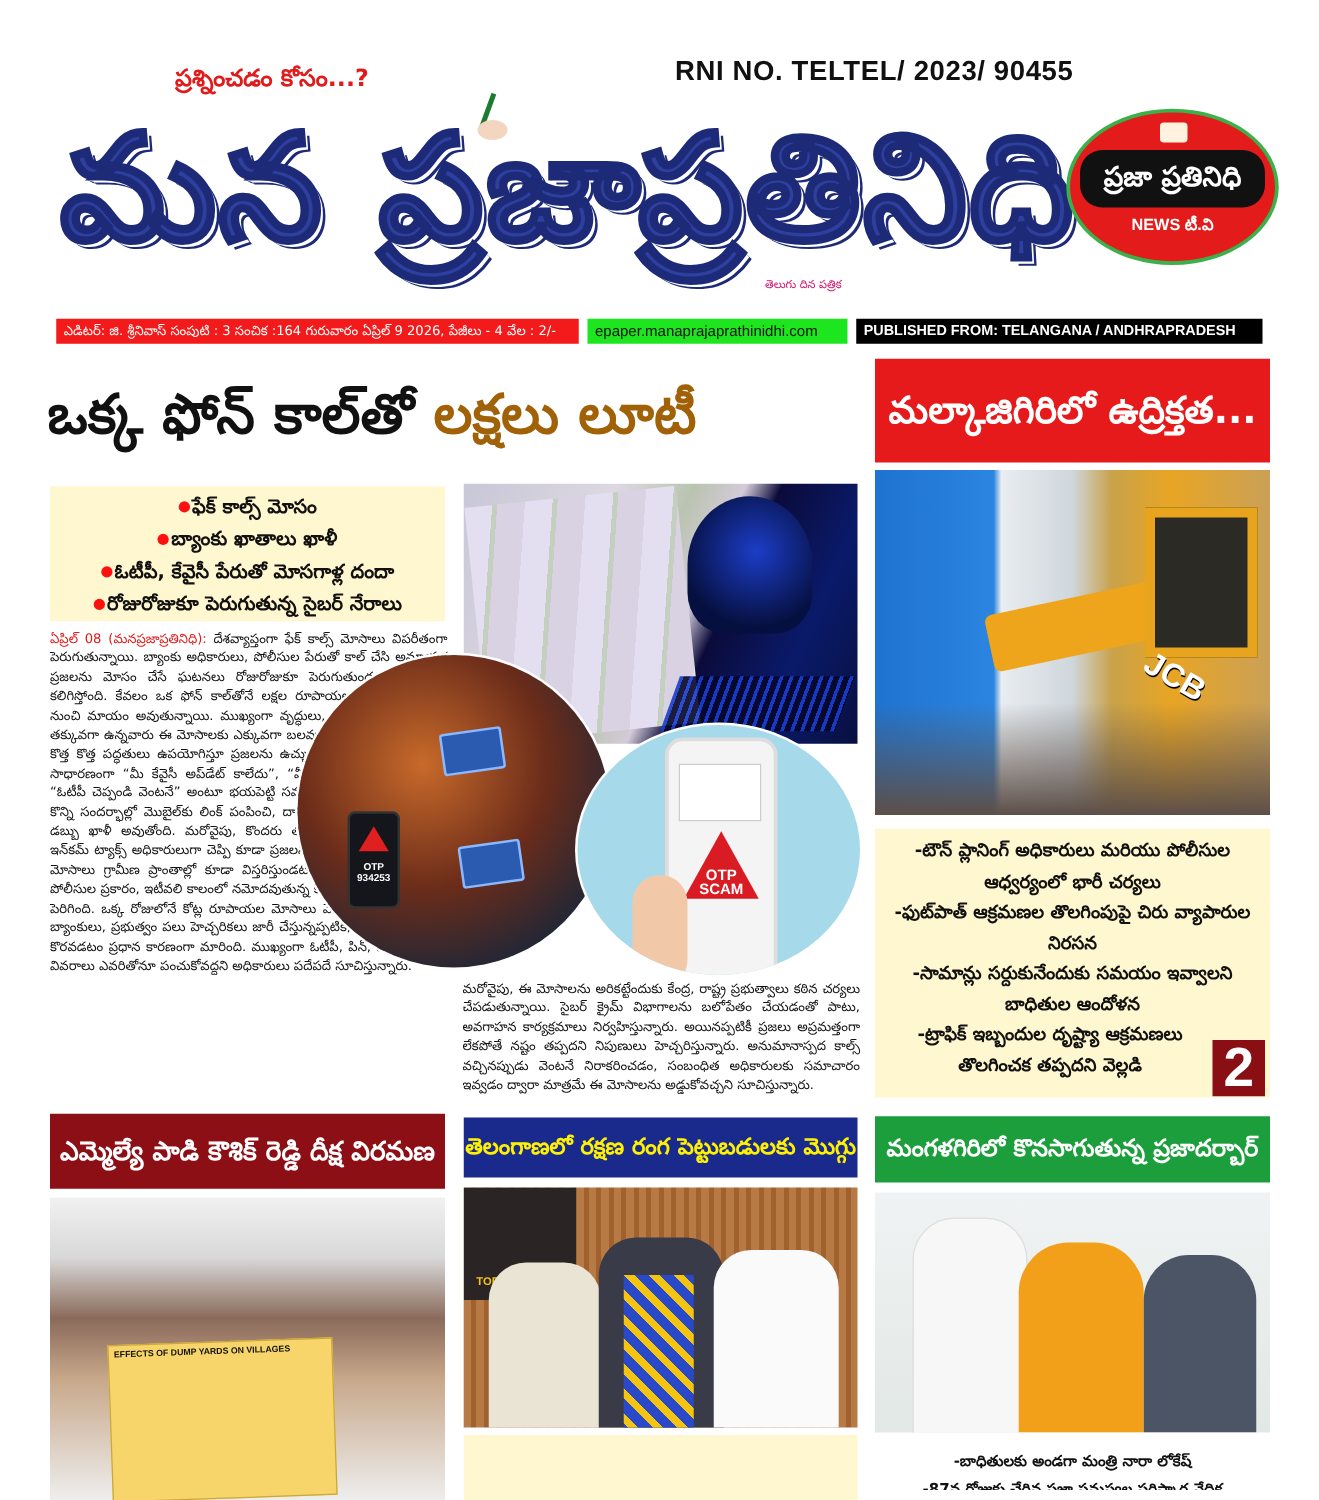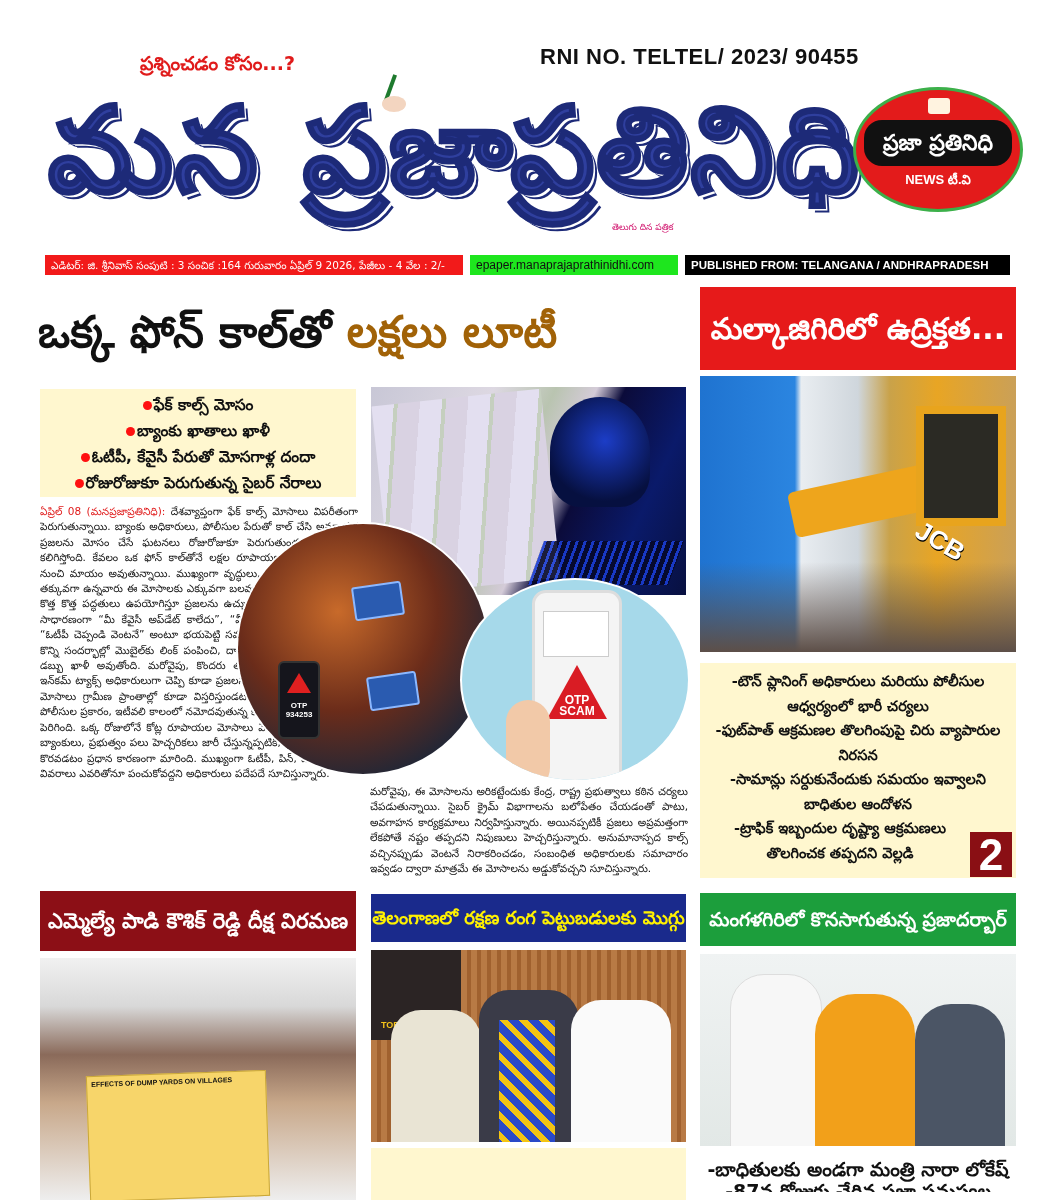--- a/index.html
+++ b/index.html
@@ -31,21 +31,21 @@
   
   .art{left:40px;top:504px;width:318px;font-size:10.5px;line-height:15.4px;text-align:justify;}
   .art .dl{color:#e01b1b;}
   .col-text{font-size:10.5px;line-height:15.4px;text-align:justify;}
   
   .img-money{left:371px;top:387px;width:315px;height:208px;background:linear-gradient(115deg,#c8c7d6 0%,#ddd8e2 30%,#b9c4b0 45%,#d4cbd8 55%,#0b0b3a 62%,#0a1a6a 80%,#081040 100%);}
   .img-money .hood{position:absolute;right:36px;top:10px;width:100px;height:110px;border-radius:50% 50% 30% 30%;background:radial-gradient(circle at 55% 40%,#1c3dc7,#061040 70%);}
   .img-money .kbd{position:absolute;right:10px;bottom:10px;width:140px;height:44px;background:repeating-linear-gradient(90deg,#1a3cd0 0 3px,#05082a 3px 8px);transform:skewX(-20deg);opacity:.9;}
   .img-money .notes{position:absolute;left:10px;top:10px;width:170px;height:190px;background:repeating-linear-gradient(100deg,#e3dff0 0 22px,#c5cfbf 22px 26px,#d9d2e2 26px 48px);transform:rotate(-6deg);}
   .circ1{left:238px;top:524px;width:250px;height:250px;border-radius:50%;background:radial-gradient(circle at 40% 35%,#c86a2a,#6b2c1a 45%,#1c2638 80%);overflow:hidden;box-shadow:0 0 0 2px #fff;}
-  .circ1 .phone{position:absolute;left:40px;top:125px;width:38px;height:74px;background:#15151c;border-radius:6px;border:2px solid #333;margin-top:12px;}
+  .circ1 .phone{position:absolute;left:40px;top:125px;width:38px;height:74px;background:#15151c;border-radius:6px;border:2px solid #333;}
   .circ1 .phone .wrn{position:absolute;left:7px;top:10px;width:0;height:0;border-left:12px solid transparent;border-right:12px solid transparent;border-bottom:20px solid #e02020;}
   .circ1 .phone .otp{position:absolute;left:2px;right:2px;top:38px;font-size:8px;color:#fff;text-align:center;font-weight:bold;font-family:"Liberation Sans",sans-serif;}
   .circ1 .card{position:absolute;left:115px;top:60px;width:46px;height:30px;background:#2a5bb0;border:2px solid #8cb8ff;border-radius:3px;transform:rotate(-8deg);}
   .circ1 .card2{position:absolute;left:130px;top:150px;width:46px;height:30px;background:#2a5bb0;border:2px solid #8cb8ff;border-radius:3px;transform:rotate(-8deg);}
   .circ2{left:462px;top:580px;width:226px;height:200px;border-radius:50%;background:#a6d9ea;overflow:hidden;box-shadow:0 0 0 2px #fff;}
   .circ2 .ph{position:absolute;left:70px;top:10px;width:84px;height:200px;background:#f4f4f4;border-radius:14px;border:3px solid #ddd;}
   .circ2 .msg{position:absolute;left:8px;top:18px;width:64px;height:44px;background:#fff;border:1px solid #ccc;font-size:4px;color:#555;}
   .circ2 .tri{position:absolute;left:12px;top:72px;width:0;height:0;border-left:30px solid transparent;border-right:30px solid transparent;border-bottom:54px solid #d91c24;}
   .circ2 .scam{position:absolute;left:14px;top:102px;width:56px;text-align:center;color:#fff;font-size:12px;font-weight:bold;line-height:11px;font-family:"Liberation Sans",sans-serif;}
   .circ2 .hand{position:absolute;left:44px;top:120px;width:44px;height:90px;background:#f2c9a8;border-radius:22px;}
@@ -67,21 +67,21 @@
   .ph2 .p1{position:absolute;left:20px;top:60px;width:90px;height:140px;background:#e9e4d4;border-radius:30px 30px 0 0;}
   .ph2 .p2{position:absolute;left:108px;top:40px;width:100px;height:160px;background:#3a3b48;border-radius:30px 30px 0 0;}
   .ph2 .sc{position:absolute;left:128px;top:70px;width:56px;height:130px;background:repeating-linear-gradient(45deg,#2a49c8 0 8px,#f3c412 8px 14px);}
   .ph2 .p3{position:absolute;left:200px;top:50px;width:100px;height:150px;background:#fafafa;border-radius:30px 30px 0 0;}
   .ph2 .poster2{position:absolute;left:0;top:0;width:90px;height:90px;background:#2b2424;}
   .ph2-cap{left:371px;top:1148px;width:315px;height:52px;background:#fff7cf;}
   .ph3{left:700px;top:954px;width:316px;height:192px;background:linear-gradient(180deg,#f0f3f3,#e2e8e6);overflow:hidden;}
   .ph3 .m1{position:absolute;left:30px;top:20px;width:90px;height:172px;background:#f7f7f7;border:1px solid #ddd;border-radius:34px 34px 0 0;}
   .ph3 .w1{position:absolute;left:115px;top:40px;width:100px;height:152px;background:#f2a01a;border-radius:40px 40px 0 0;}
   .ph3 .w2{position:absolute;left:215px;top:50px;width:90px;height:142px;background:#4b5565;border-radius:36px 36px 0 0;}
-  .cap3{left:700px;top:1158px;width:316px;text-align:center;font-size:19px;font-weight:bold;line-height:22px;}
+  .cap3{left:700px;top:1158px;width:316px;text-align:center;font-size:12px;font-weight:bold;line-height:22px;}
   .cap3 .cut{height:12px;overflow:hidden;}
 </style>
 </head>
 <body>
 
 <div class="abs tagline">ప్రశ్నించడం కోసం...?</div>
 <div class="abs rni">RNI NO. TELTEL/ 2023/ 90455</div>
 <div class="abs title">మన ప్రజాప్రతినిధి</div>
 <svg class="abs pen" viewBox="0 0 40 44">
   <rect x="18" y="2" width="4" height="30" fill="#1e7a2e" transform="rotate(20 20 17)"></rect>

